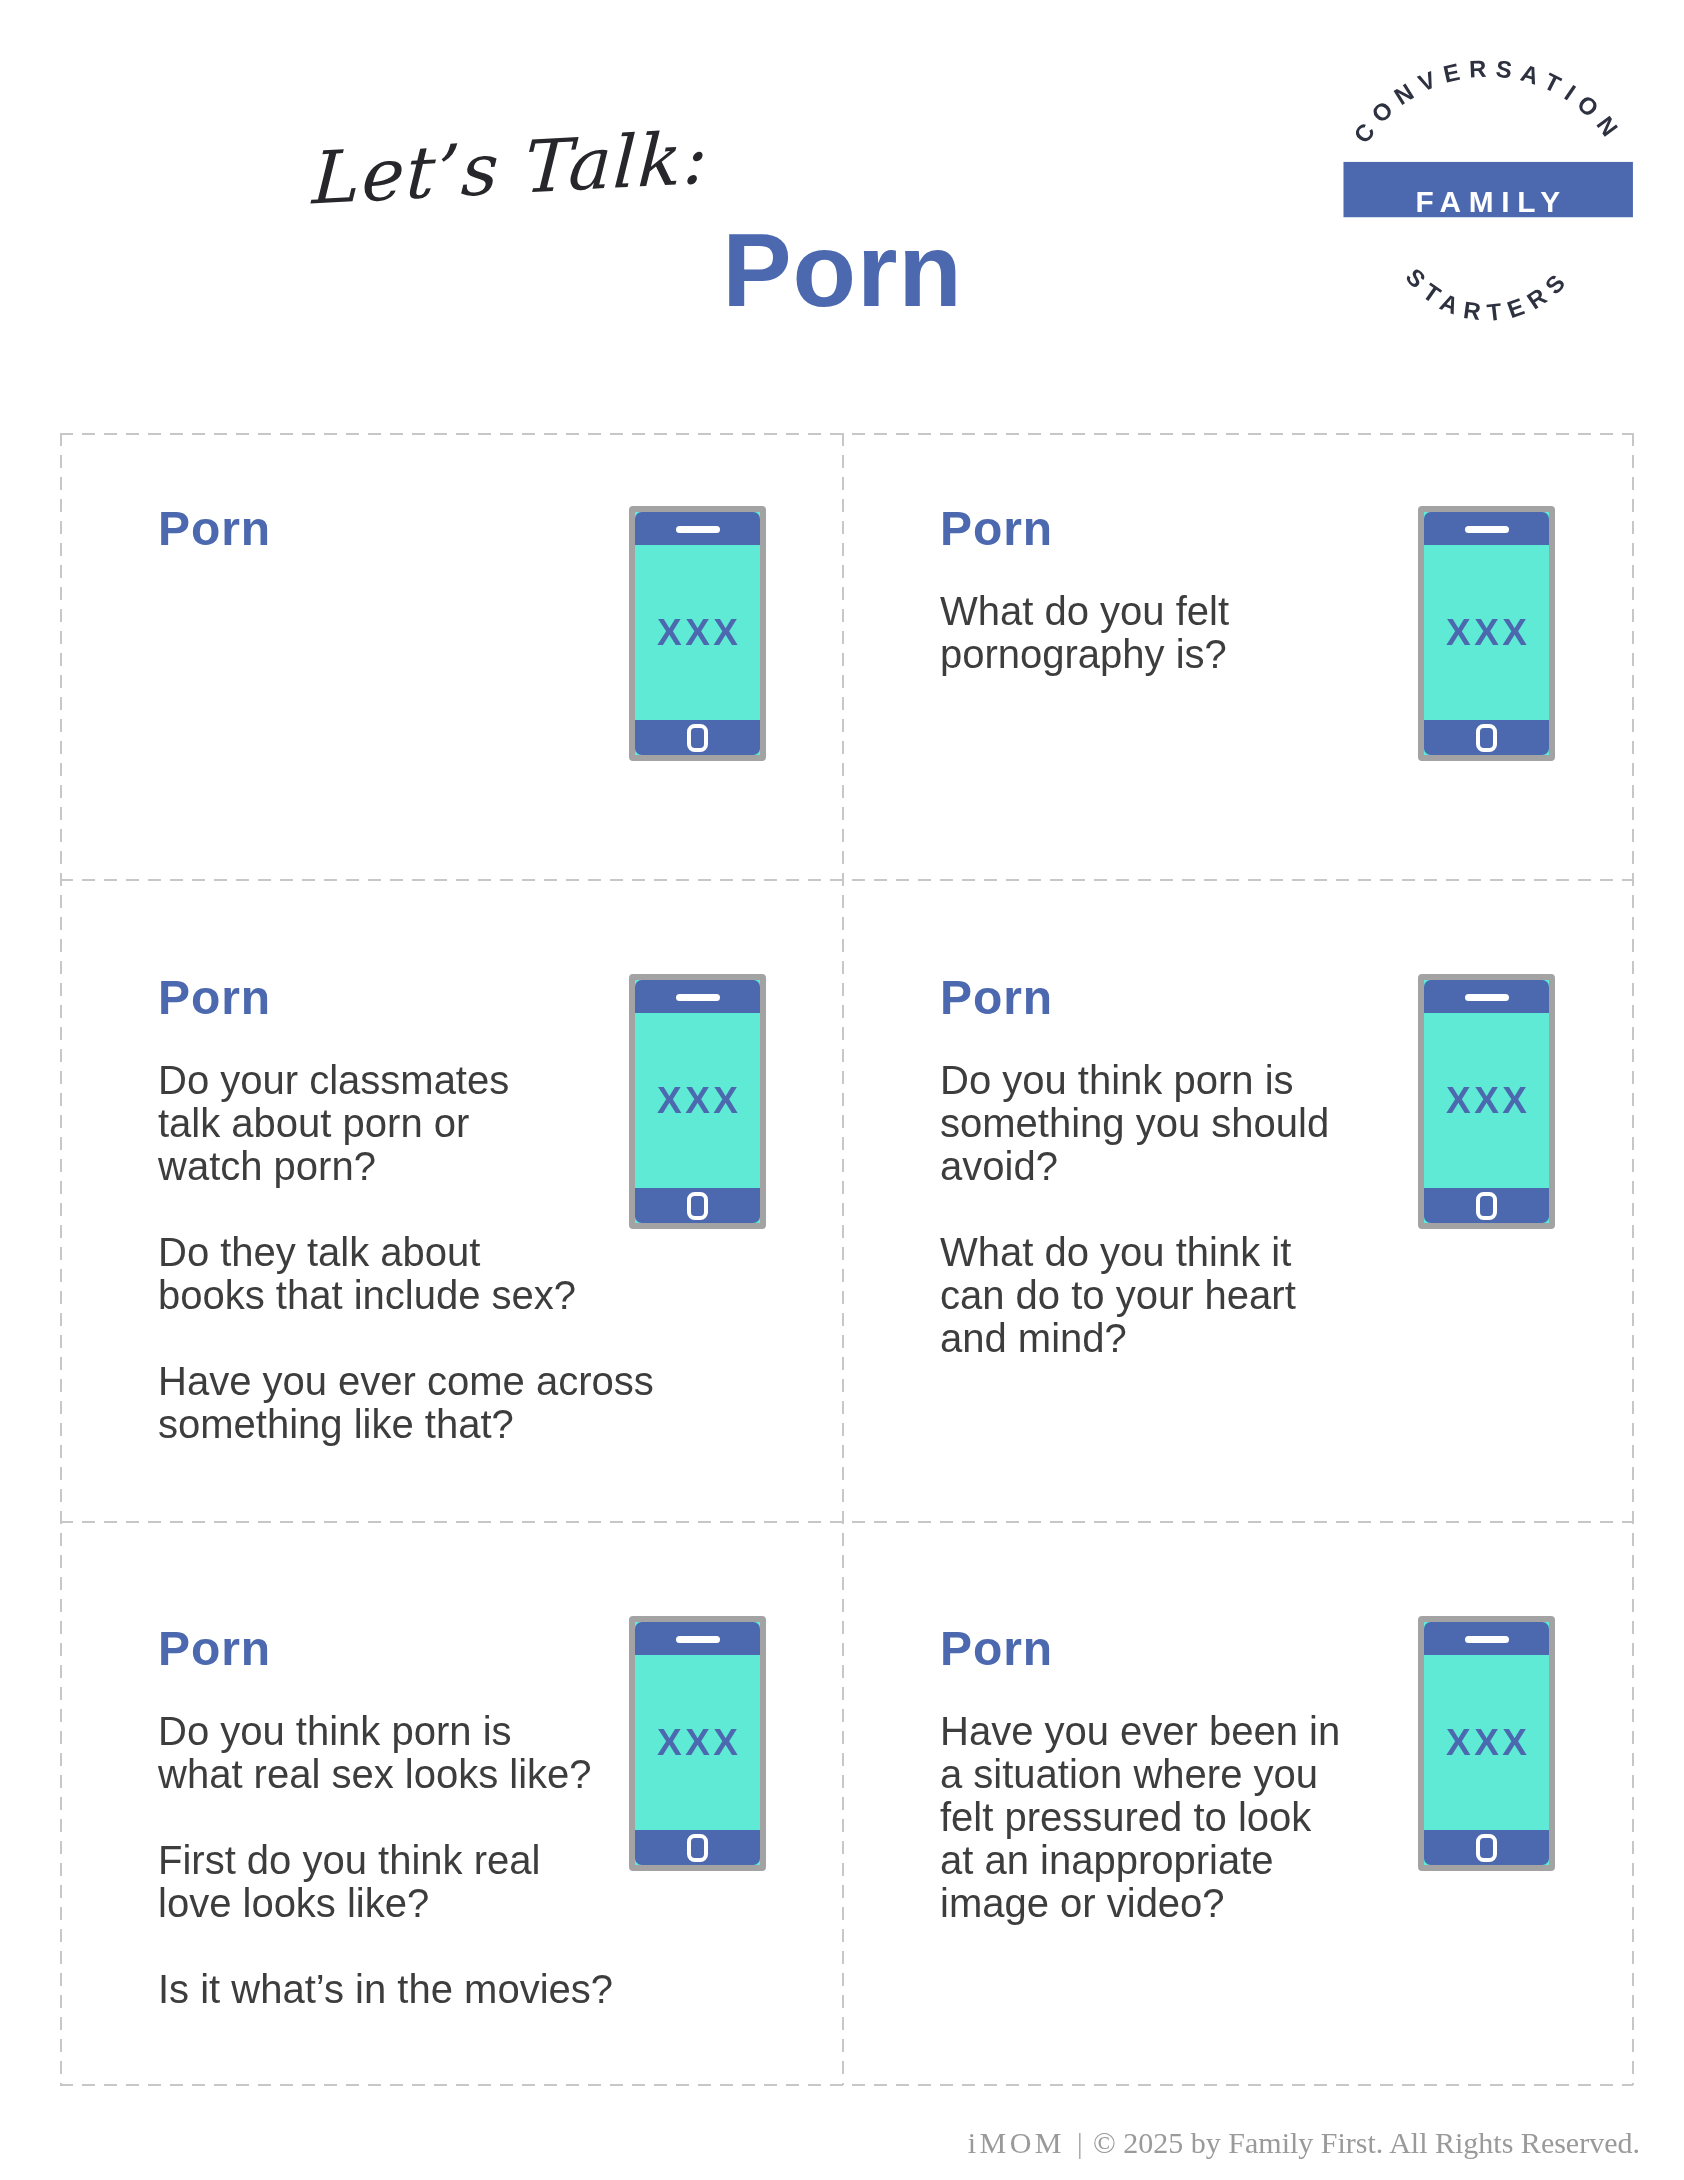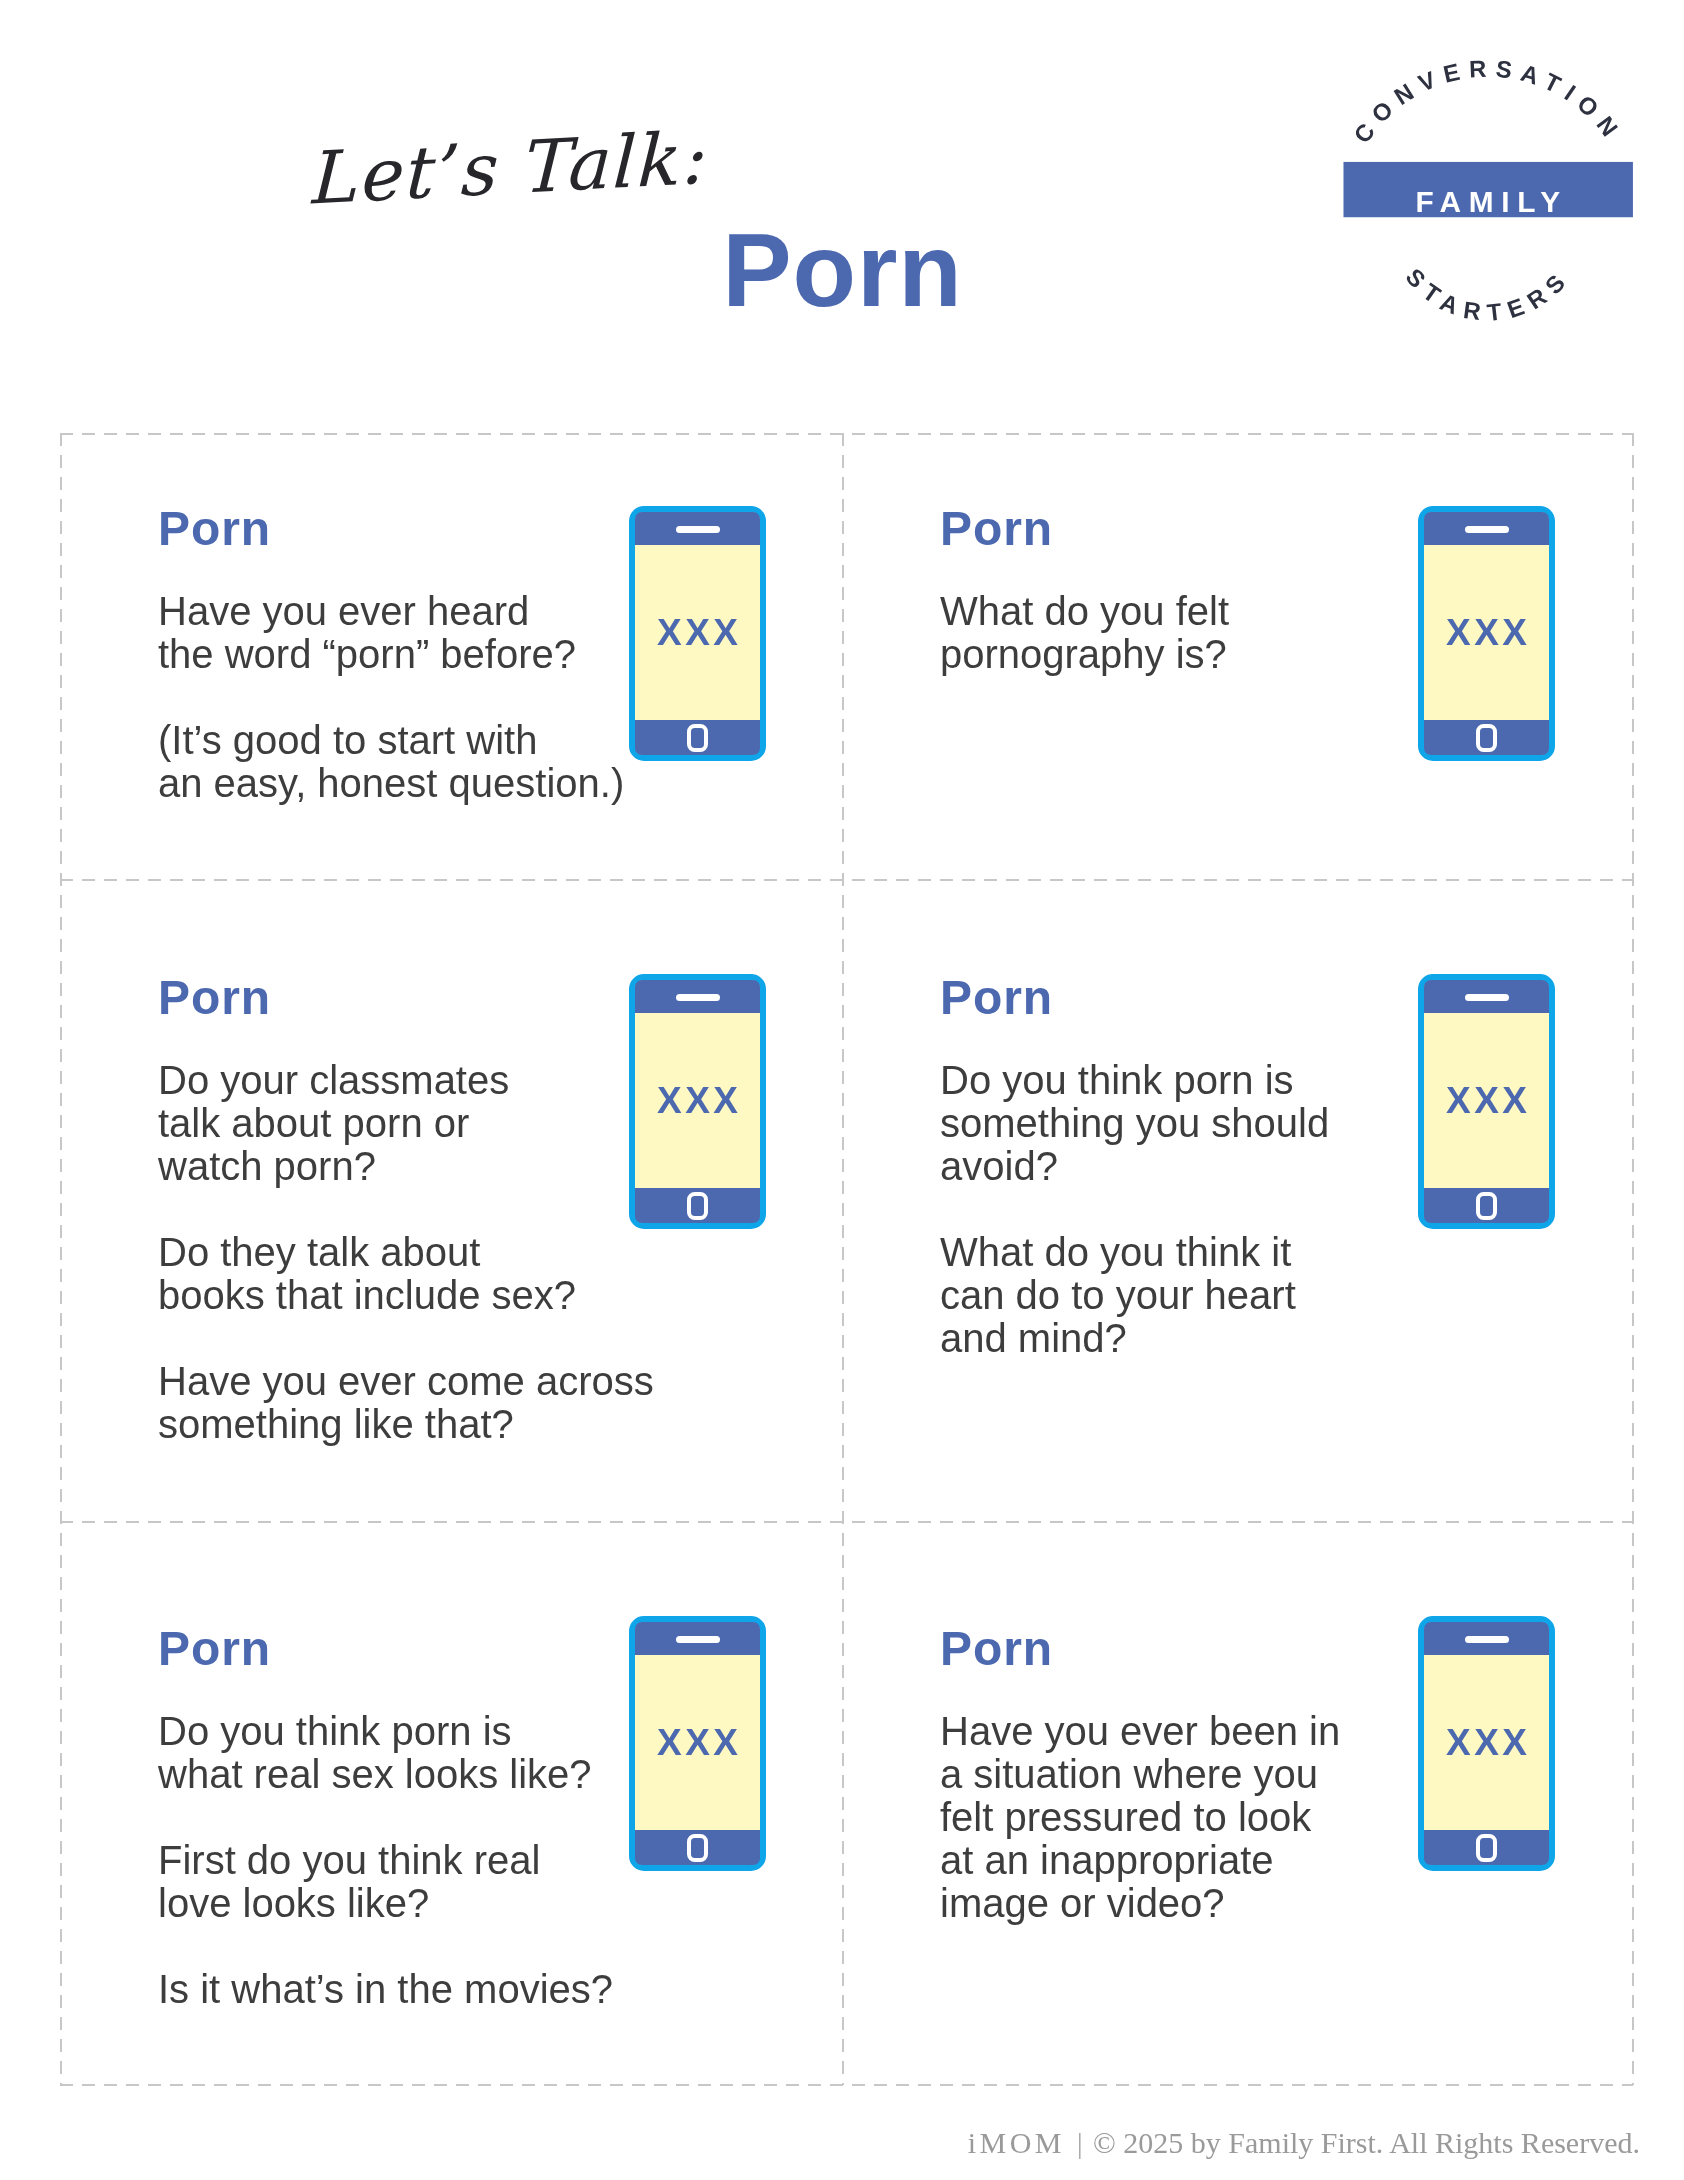--- a/index.html
+++ b/index.html
@@ -34,21 +34,21 @@
   .card.row2 { padding-top:95px; }
   .card.row3 { padding-top:104px; }
   .card-heading { font-size:48px; line-height:48px; font-weight:bold; color:#4c69b0; letter-spacing:0.9px; }
   .card-body { margin-top:37px; font-size:40px; line-height:43px; color:#3d3d3d; max-width:528px; }
   .card-body p { margin:0; white-space:pre-line; }
   .card-body p + p { margin-top:43px; }
 
   
   .phone {
     position:absolute; right:77px; width:137px; height:255px; box-sizing:border-box;
-    border:6px solid #0ea5e9; border-radius:15px; background:#fef9c3;
+    border:6px solid #a3a3a3; border-radius:4px; background:#5eead4;
     display:flex; flex-direction:column;
   }
   .row1 .phone { top:73px; }
   .row2 .phone { top:95px; }
   .row3 .phone { top:95px; }
   .phone-top { height:33px; background:#4c69b0; border-radius:6.8px 6.8px 0 0;
     display:flex; align-items:center; justify-content:center; }
   .speaker { width:44px; height:7.7px; background:#ffffff; border-radius:4.3px; margin-top:1.7px; }
   .screen { flex:1; display:flex; align-items:center; justify-content:center; }
   .xxx { color:#4c69b0; font-weight:bold; font-size:37px; letter-spacing:3.4px; padding-left:3.4px; }
@@ -88,26 +88,20 @@
   <div class="hline" style="top:433px"></div>
   <div class="hline" style="top:879px"></div>
   <div class="hline" style="top:1521px"></div>
   <div class="hline" style="top:2084px"></div>
   <div class="vline" style="left:60px"></div>
   <div class="vline" style="left:842px"></div>
   <div class="vline" style="left:1632px"></div>
 
   <div class="card row1" style="left:60px; top:433px; width:783px; height:446px;">
     <div class="card-heading">Porn</div>
-    <div class="card-body">
-      <p>Have you ever heard
-the word “porn” before?</p>
-      <p>(It’s good to start with
-an easy, honest question.)</p>
-    </div>
     <div class="phone">
       <div class="phone-top">
           <div class="speaker"></div>
         </div>
       <div class="screen">
           <span class="xxx">XXX</span>
         </div>
       <div class="phone-bottom">
           <div class="home"></div>
         </div>

